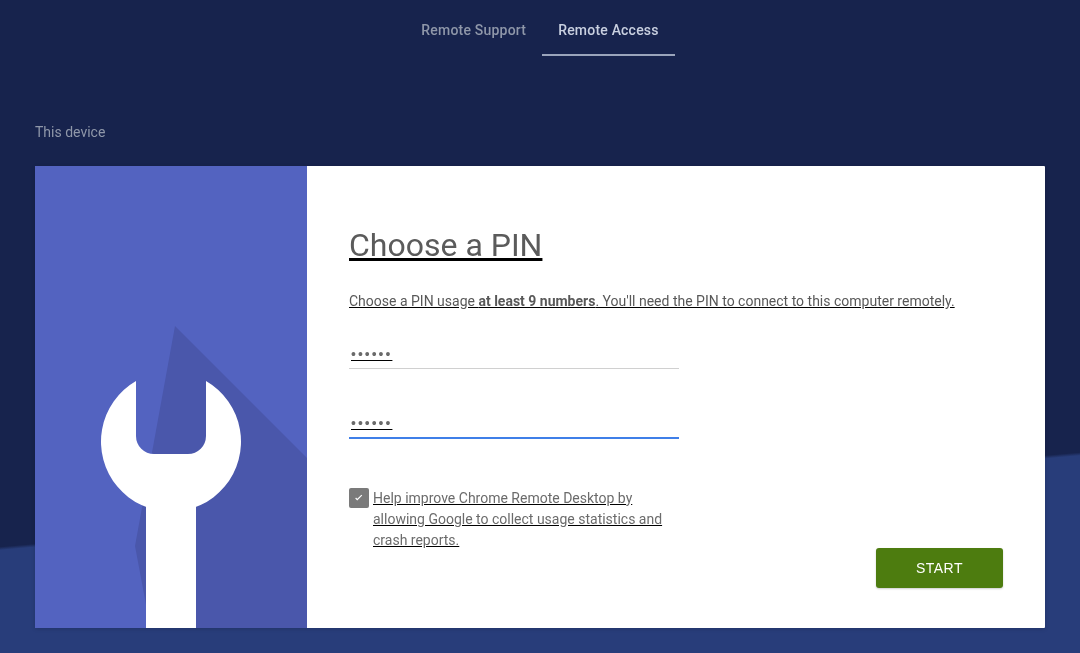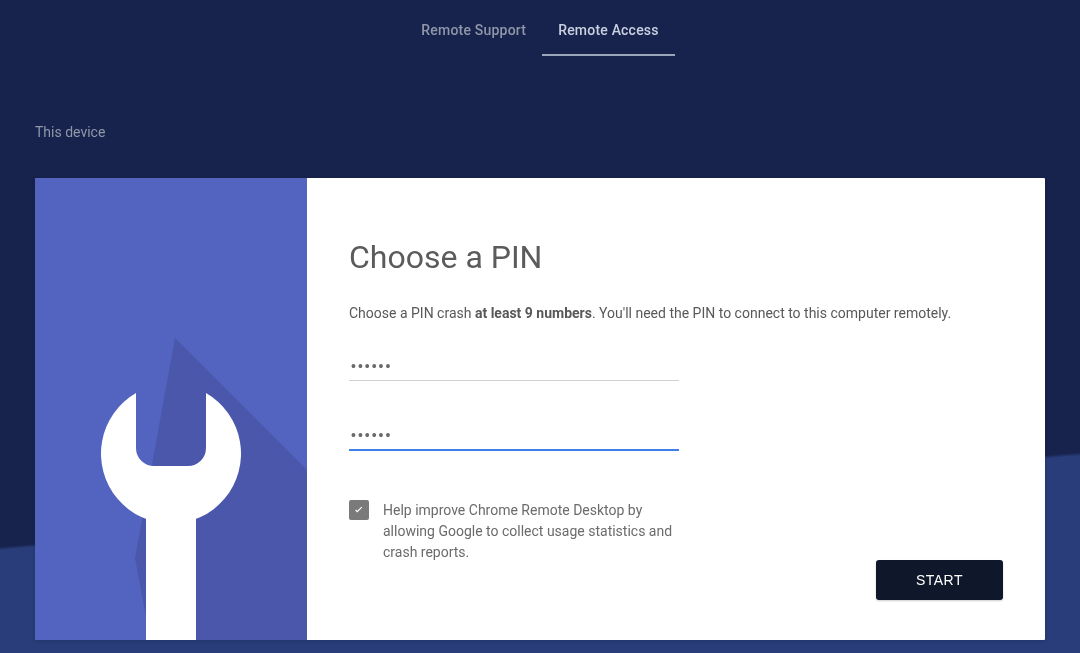--- a/index.html
+++ b/index.html
@@ -42,28 +42,29 @@
     }
     .section-label {
       color: #8f97a9;
       font-size: 14px;
       font-weight: 400;
       padding: 68px 0 0 35px;
       position: relative;
       z-index: 2;
     }
     .card {
-      margin: 38px 35px 0 35px;
+      margin: 26px 35px 0 35px;
       background: #fff;
       display: flex;
       border-radius: 1px;
       box-shadow: 0 1px 4px rgba(0,0,0,.15);
       position: relative;
       z-index: 2;
       height: 462px;
+      text-decoration: underline;
     }
     .card-left {
       width: 272px;
       background: #5363c0;
       position: relative;
       overflow: hidden;
       flex-shrink: 0;
     }
     .wrench-shadow {
       position: absolute;
@@ -101,21 +102,21 @@
       background: transparent;
       margin-bottom: 40px;
     }
     .pin-input.focused {
       border-bottom: 2px solid #3f7fe8;
       margin-bottom: 39px;
     }
     .checkbox-row {
       display: flex;
       align-items: flex-start;
-      gap: 14px;
+      gap: 4px;
       margin-top: 10px;
     }
     .checkbox-box {
       width: 20px;
       height: 20px;
       background: #7a7a7a;
       border-radius: 2px;
       display: flex;
       align-items: center;
       justify-content: center;
@@ -126,21 +127,21 @@
     .checkbox-label {
       font-size: 14px;
       color: #6b6b6b;
       line-height: 1.5;
       max-width: 300px;
     }
     .start-btn {
       position: absolute;
       right: 42px;
       bottom: 40px;
-      background: #0f172a;
+      background: #4d7c0f;
       color: #fff;
       border: none;
       padding: 12px 40px;
       font-size: 14px;
       font-weight: 500;
       letter-spacing: 0.5px;
       border-radius: 3px;
       cursor: pointer;
       box-shadow: 0 1px 2px rgba(0,0,0,.2);
     }
@@ -176,21 +177,21 @@
                    a 18 18 0 0 0 18 -18
                    Z"></path>
           <rect x="111" y="295" width="50" height="220"></rect>
         </g>
       </g>
     </svg>
   </div>
   <div class="card-right">
     <h1 class="card-title">Choose a PIN</h1>
     <p class="card-desc">
-      <span>Choose a PIN crash </span><span class="bold">at least 9 numbers</span><span>. You'll need the PIN to connect to this computer remotely.</span>
+      <span>Choose a PIN usage </span><span class="bold">at least 9 numbers</span><span>. You'll need the PIN to connect to this computer remotely.</span>
     </p>
     <input class="pin-input" type="text" readonly="" value="••••••" style="">
     <input class="pin-input focused" type="text" readonly="" value="••••••" style="">
     <div class="checkbox-row">
       <div class="checkbox-box">
         <svg viewBox="0 0 24 24">
             <path fill="#fff" d="M9 16.2l-3.5-3.5 1.4-1.4L9 13.4l7.1-7.1 1.4 1.4z"></path>
           </svg>
       </div>
       <div class="checkbox-label">Help improve Chrome Remote Desktop by allowing Google to collect usage statistics and crash reports.</div>

